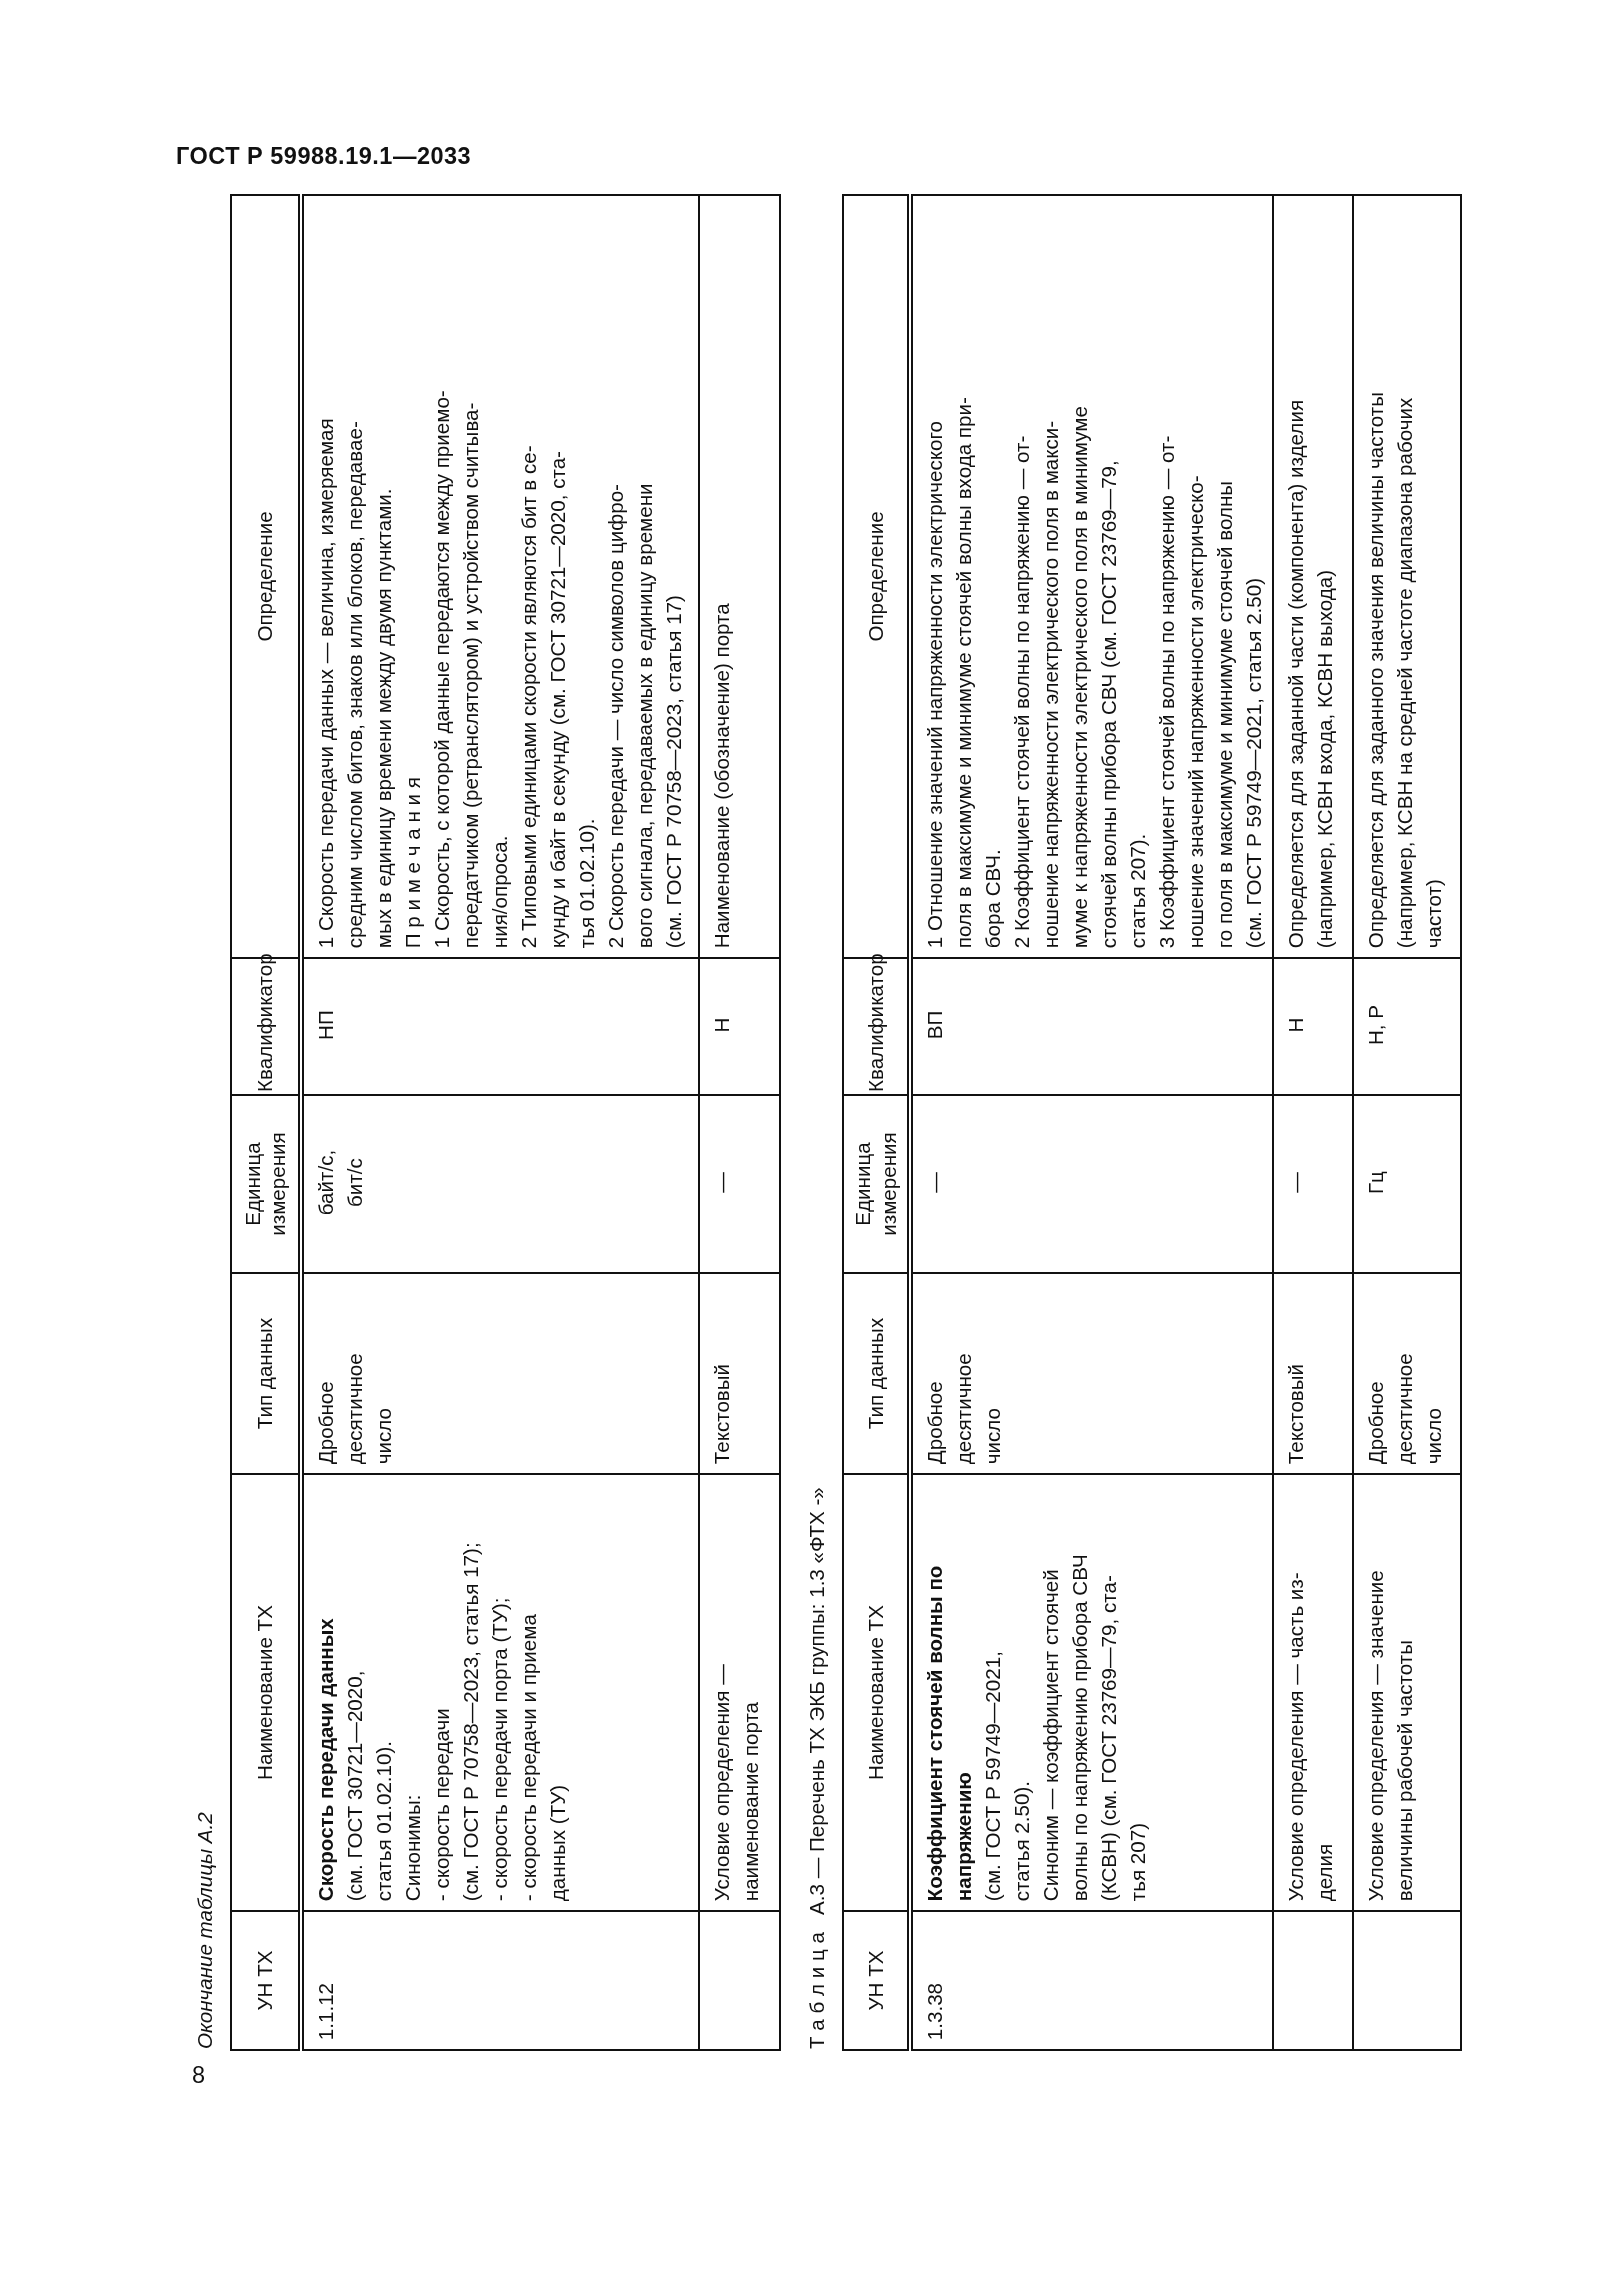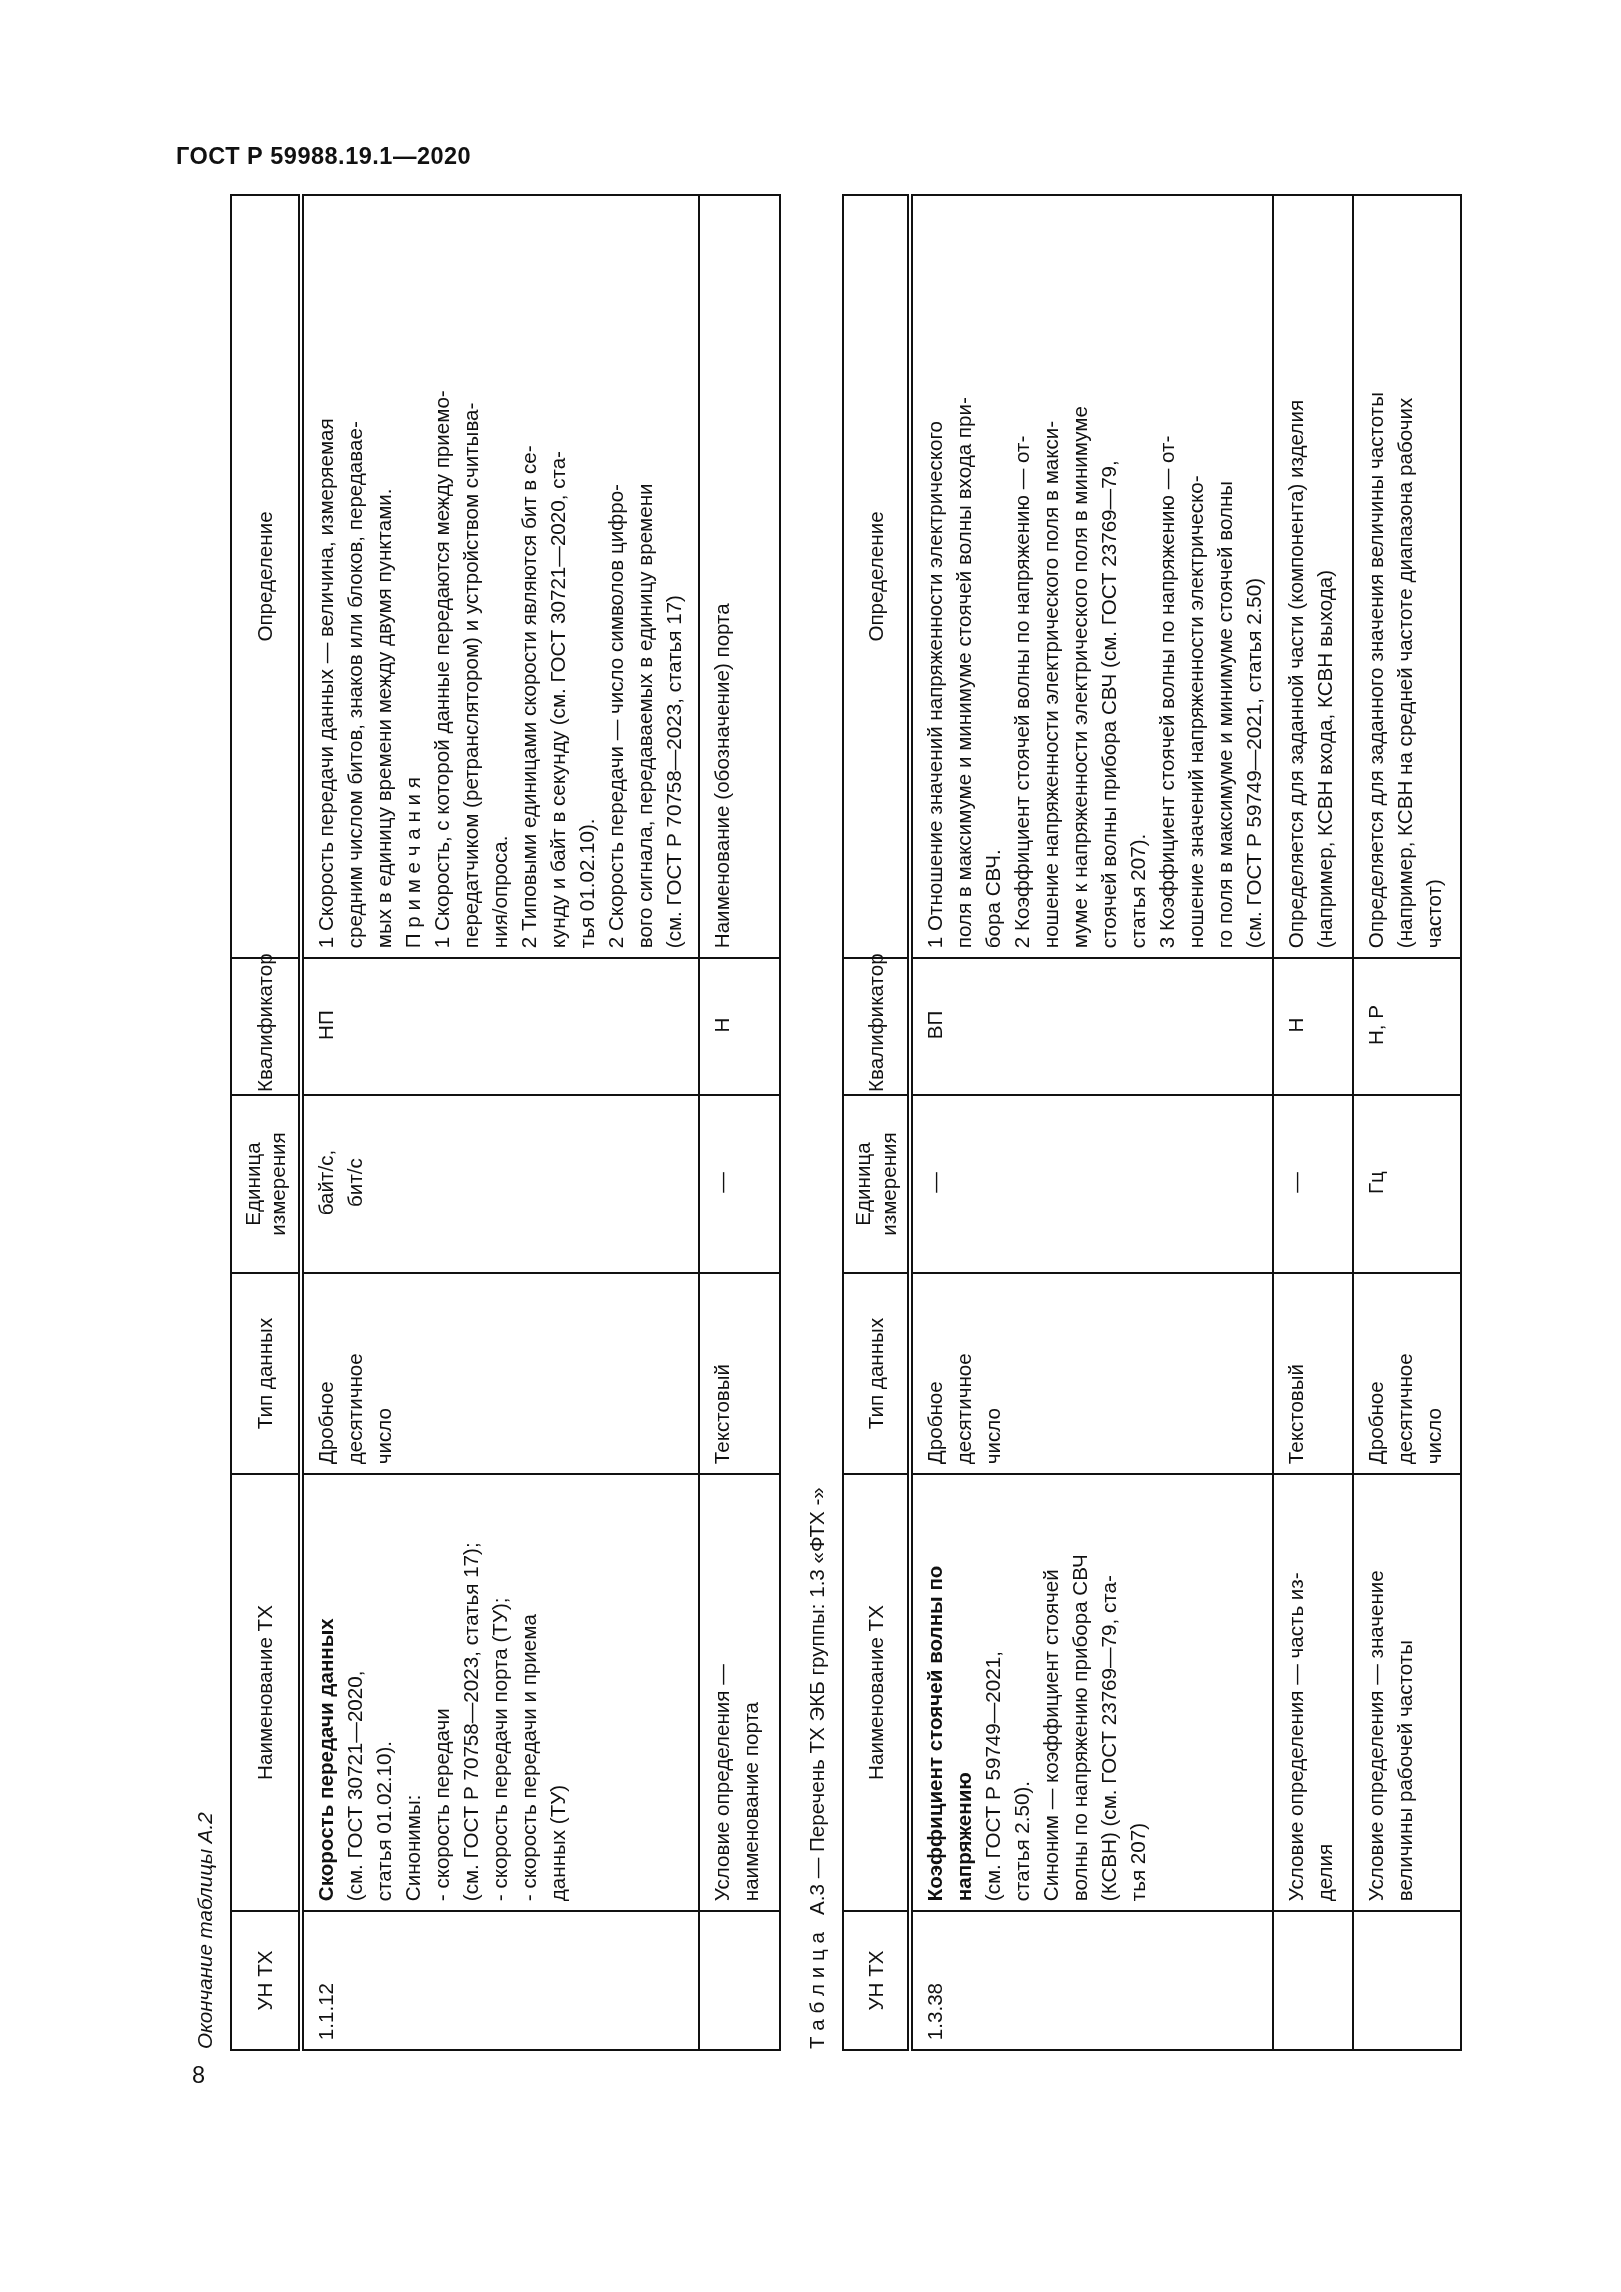--- a/index.html
+++ b/index.html
@@ -62,21 +62,21 @@
   .b{font-weight:bold;}
   col.c-un{width:139px;} col.c-name{width:437px;} col.c-type{width:201px;}
   col.c-unit{width:178px;} col.c-qual{width:137px;} col.c-def{width:763px;}
   tr.hrow{height:70px;}
 </style>
 </head>
 <body>
 
 <div class="page">
 
-  <div class="running-head">ГОСТ Р 59988.19.1—2020</div>
+  <div class="running-head">ГОСТ Р 59988.19.1—2033</div>
   <div class="page-number">8</div>
 
   <div class="rotated">
 
     <div class="tbl-caption italic">Окончание таблицы А.2</div>
 
     <table class="gost">
       <colgroup>
         <col class="c-un">
           <col class="c-name">

